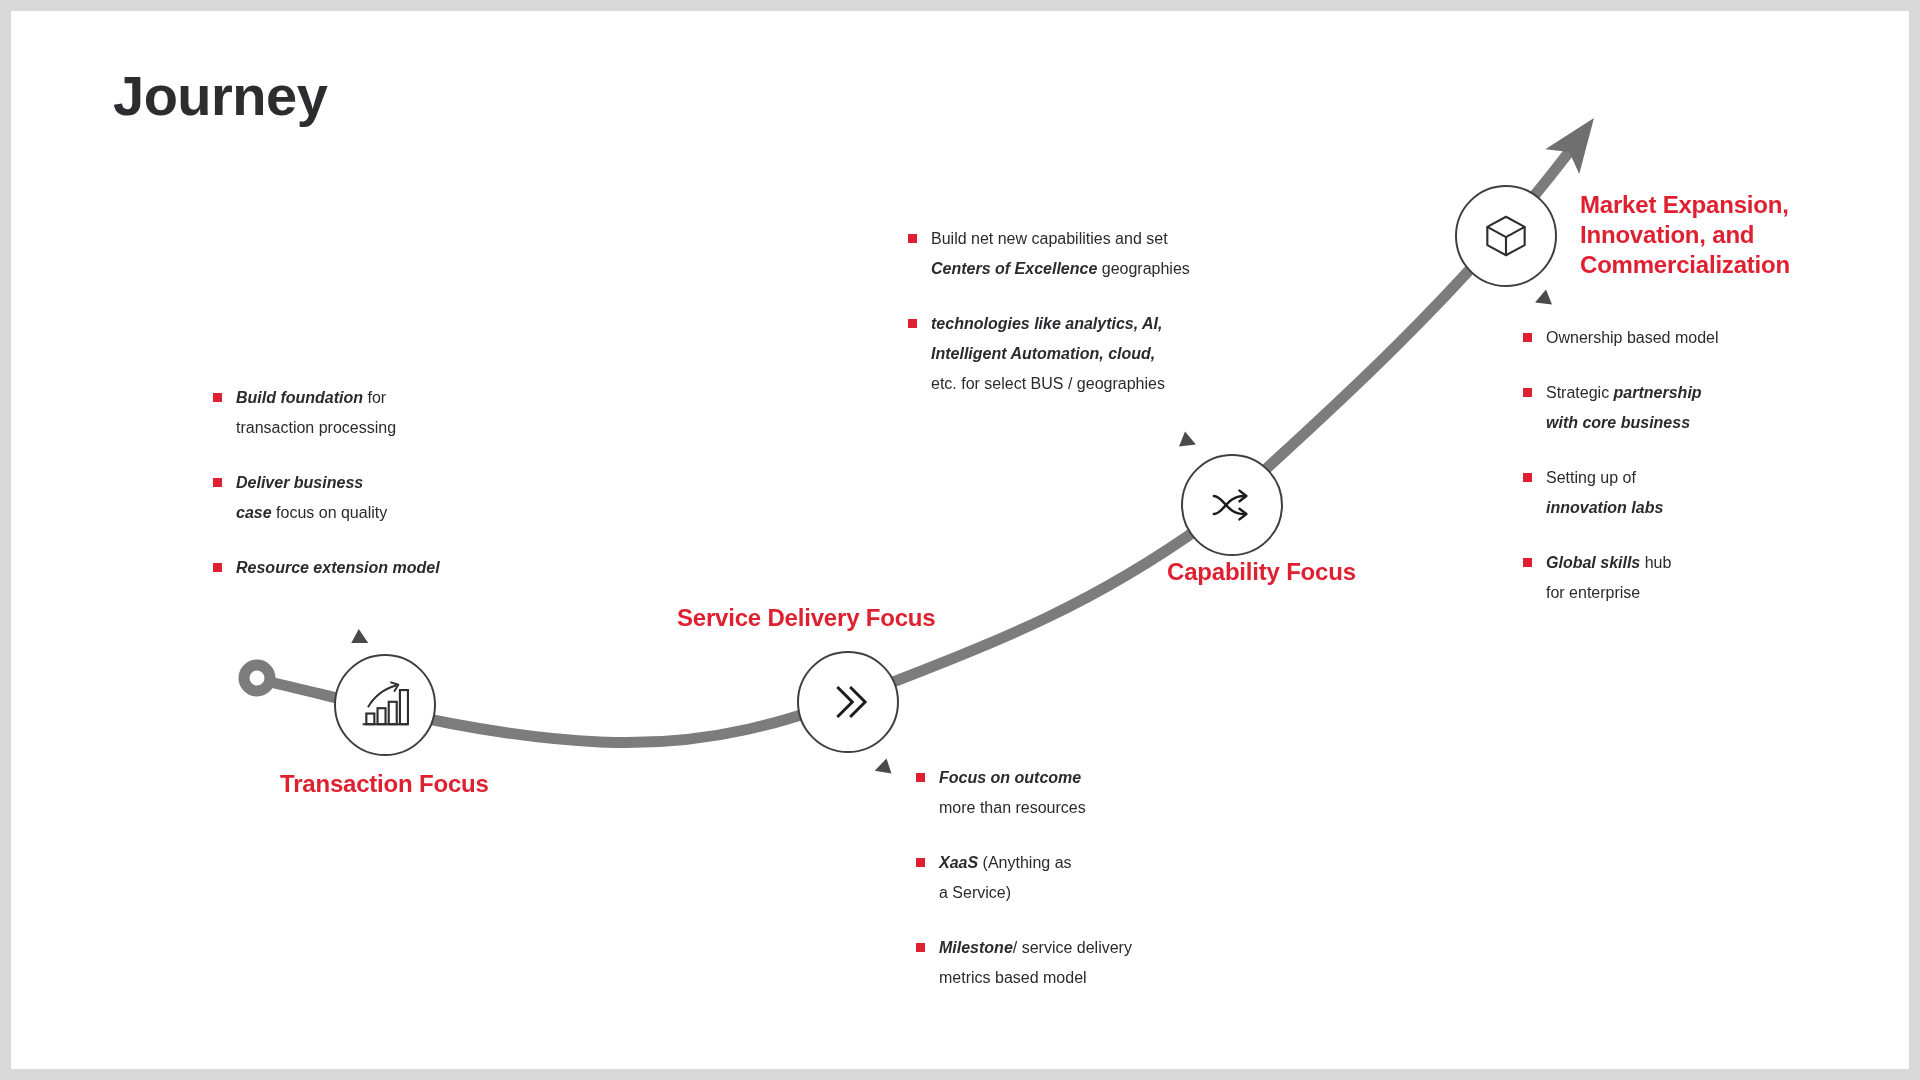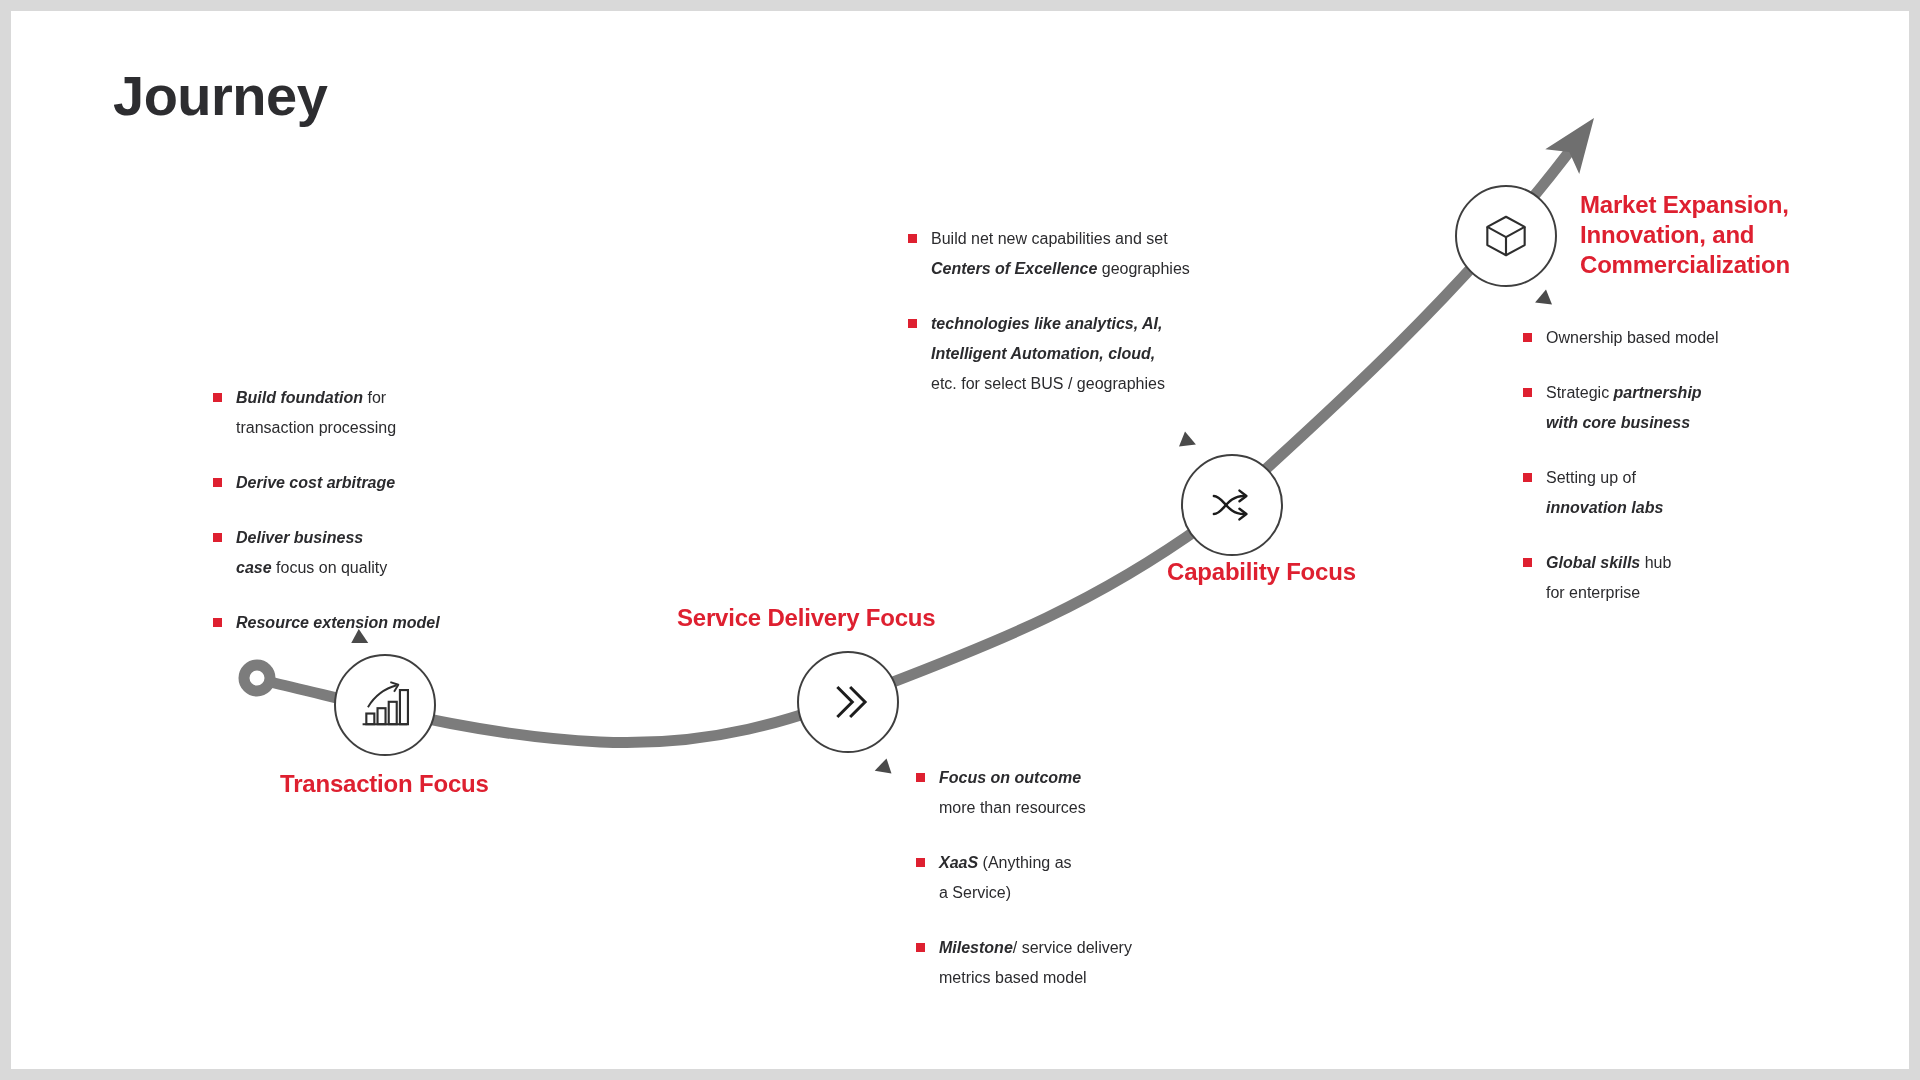--- a/index.html
+++ b/index.html
@@ -119,26 +119,20 @@
       <div class="bullet-item">
         <span class="bullet-square"></span>
         <div class="bullet-text">
           <div class="bullet-line"><span class="b">Build foundation</span><span> for</span></div>
           <div class="bullet-line"><span>transaction processing</span></div>
         </div>
       </div>
       <div class="bullet-item">
         <span class="bullet-square"></span>
         <div class="bullet-text">
-          <div class="bullet-line"><span class="b">Derive cost arbitrage</span></div>
-        </div>
-      </div>
-      <div class="bullet-item">
-        <span class="bullet-square"></span>
-        <div class="bullet-text">
           <div class="bullet-line"><span class="b">Deliver business</span></div>
           <div class="bullet-line"><span class="b">case</span><span> focus on quality</span></div>
         </div>
       </div>
       <div class="bullet-item">
         <span class="bullet-square"></span>
         <div class="bullet-text">
           <div class="bullet-line"><span class="b">Resource extension model</span></div>
         </div>
       </div>

